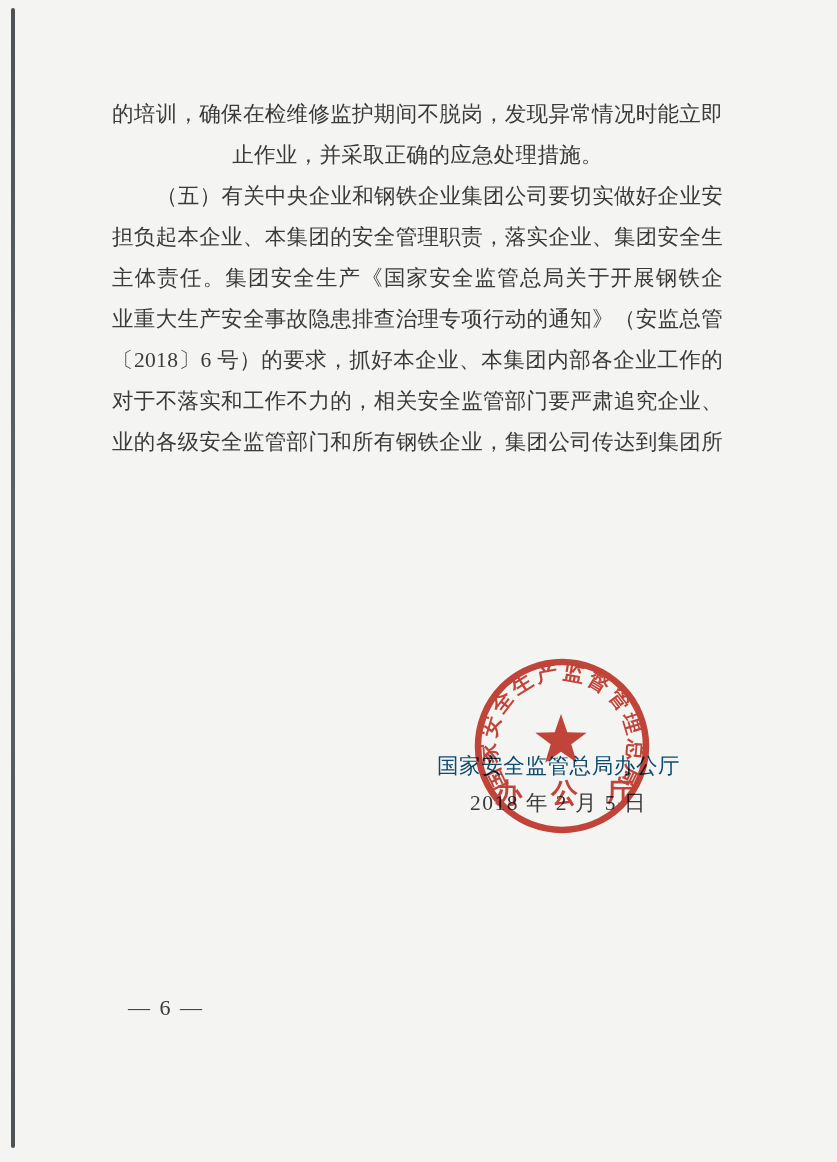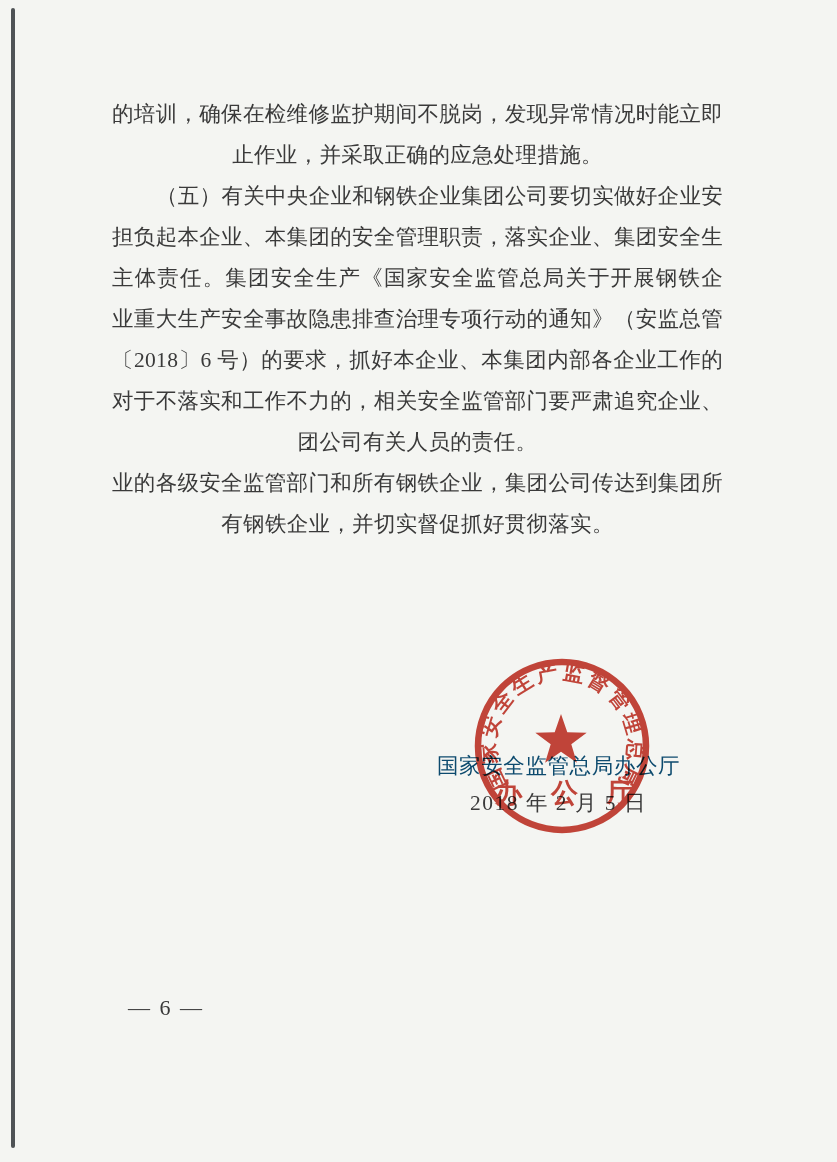--- a/index.html
+++ b/index.html
@@ -106,23 +106,21 @@
 
   <div class="body-text">
     <div class="line fill">的培训，确保在检维修监护期间不脱岗，发现异常情况时能立即停</div>
     <div class="line">止作业，并采取正确的应急处理措施。</div>
     <div class="line fill indent">（五）有关中央企业和钢铁企业集团公司要切实做好企业安全</div>
     <div class="line fill">担负起本企业、本集团的安全管理职责，落实企业、集团安全生产</div>
     <div class="line fill">主体责任。集团安全生产《国家安全监管总局关于开展钢铁企</div>
     <div class="line fill">业重大生产安全事故隐患排查治理专项行动的通知》（安监总管四</div>
     <div class="line fill">〔2018〕6 号）的要求，抓好本企业、本集团内部各企业工作的落实，</div>
     <div class="line fill">对于不落实和工作不力的，相关安全监管部门要严肃追究企业、集</div>
-    <div class="line">团公司有关人员的责任。</div>
     <div class="line fill">业的各级安全监管部门和所有钢铁企业，集团公司传达到集团所</div>
-    <div class="line">有钢铁企业，并切实督促抓好贯彻落实。</div>
   </div>
 
   <div class="signature">
     <span>国家安全监管总局办公厅</span>
   </div>
   <div class="sig-date">2018 年 2 月 5 日</div>
 
   <svg class="seal" viewBox="0 0 200 200" xmlns="http://www.w3.org/2000/svg">
     <defs>
       <path id="ringPath" d="M 45.1 138.4 A 67 67 0 1 1 154.9 138.4" fill="none"></path>

